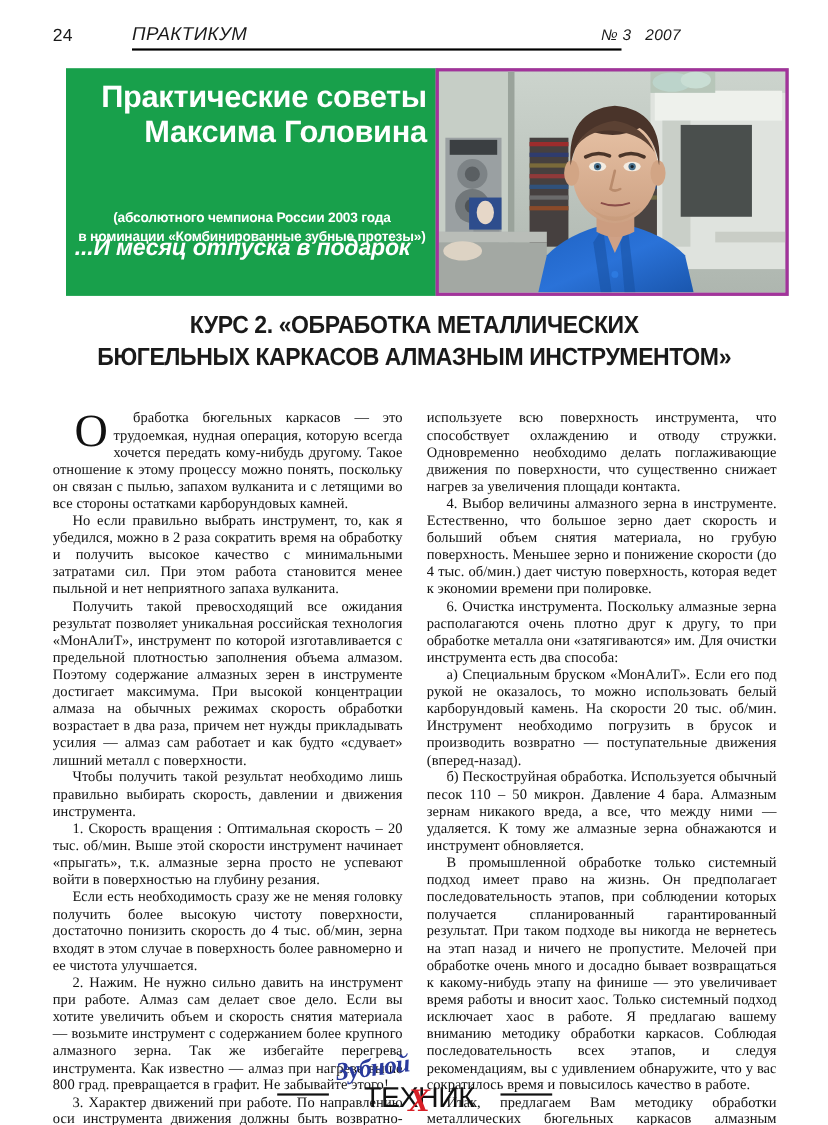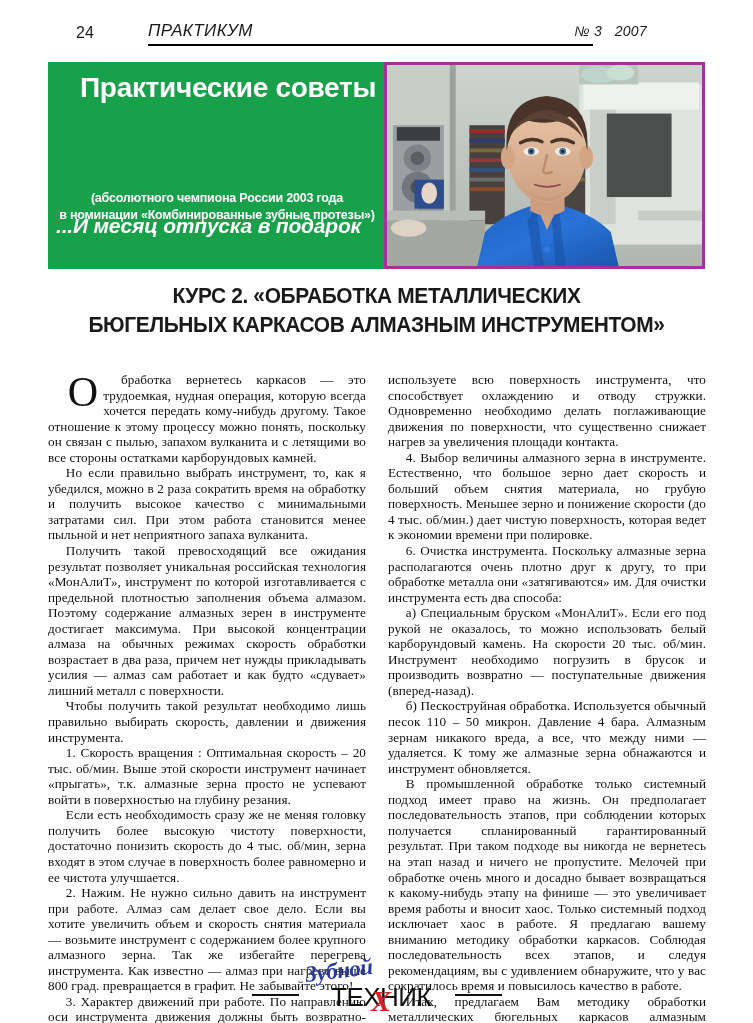--- a/index.html
+++ b/index.html
@@ -22,21 +22,20 @@
     height: 1023px;
     background: #fff;
   }
 
   
   .runhead {
     position: absolute;
     left: 0; top: 18px;
     width: 667px;
     height: 34px;
-    margin-left: 28px;
   }
   .runhead-page {
     position: absolute;
     left: 48px; top: 6px;
     font-family: "Liberation Sans", sans-serif;
     font-size: 16px;
     font-weight: 400;
     color: #1a1a1a;
     letter-spacing: .2px;
   }
@@ -64,21 +63,21 @@
     font-style: italic;
     font-size: 14px;
     letter-spacing: .3px;
     color: #1a1a1a;
     white-space: pre;
   }
 
   
   .banner {
     position: absolute;
-    left: 48px; top: 62px;
+    left: 60px; top: 62px;
     width: 657px;
     height: 207px;
   }
   .banner-green {
     position: absolute;
     left: 0; top: 0;
     width: 338px;
     height: 207px;
     background: #18a04b;
     box-sizing: border-box;
@@ -253,20 +252,21 @@
     <div class="runhead-section">ПРАКТИКУМ</div>
     <div class="runhead-rule"></div>
     <div class="runhead-issue">№ 3   2007</div>
   </div>
 
   <div class="banner">
 
     <div class="banner-green">
       <div class="banner-title">
         <span class="l1">Практические советы</span>
+        <span class="l2">Максима Головина</span>
       </div>
       <div class="banner-sub">
         <span>(абсолютного чемпиона России 2003 года</span>
         <span>в номинации «Комбинированные зубные протезы»)</span>
       </div>
       <div class="banner-kicker">...И месяц отпуска в подарок</div>
     </div>
 
     <div class="banner-photo">
       <svg class="photo-svg" viewBox="0 0 321 207" preserveAspectRatio="none">
@@ -366,21 +366,21 @@
 
   <div class="headline">
     <span>КУРС 2. «ОБРАБОТКА МЕТАЛЛИЧЕСКИХ</span>
     <span>БЮГЕЛЬНЫХ КАРКАСОВ АЛМАЗНЫМ ИНСТРУМЕНТОМ»</span>
   </div>
 
   <div class="columns">
 
     <div class="col col-left">
       <p class="dropcap-para">
-        <span class="dropcap">О</span><span>бработка вернетесь каркасов — это трудоемкая, нудная операция, которую всегда хочется передать кому-нибудь другому. Такое отношение к этому процессу можно понять, поскольку он связан с пылью, запахом вулканита и с летящими во все стороны остатками карборундовых камней.</span>
+        <span class="dropcap">О</span><span>бработка бюгельных каркасов — это трудоемкая, нудная операция, которую всегда хочется передать кому-нибудь другому. Такое отношение к этому процессу можно понять, поскольку он связан с пылью, запахом вулканита и с летящими во все стороны остатками карборундовых камней.</span>
       </p>
       <p><span>Но если правильно выбрать инструмент, то, как я убедился, можно в 2 раза сократить время на обработку и получить высокое качество с минимальными затратами сил. При этом работа становится менее пыльной и нет неприятного запаха вулканита.</span></p>
       <p><span>Получить такой превосходящий все ожидания результат позволяет уникальная российская технология «МонАлиТ», инструмент по которой изготавливается с предельной плотностью заполнения объема алмазом. Поэтому содержание алмазных зерен в инструменте достигает максимума. При высокой концентрации алмаза на обычных режимах скорость обработки возрастает в два раза, причем нет нужды прикладывать усилия — алмаз сам работает и как будто «сдувает» лишний металл с поверхности.</span></p>
       <p><span>Чтобы получить такой результат необходимо лишь правильно выбирать скорость, давлении и движения инструмента.</span></p>
       <p><span>1. Скорость вращения : Оптимальная скорость – 20 тыс. об/мин. Выше этой скорости инструмент начинает «прыгать», т.к. алмазные зерна просто не успевают войти в поверхностью на глубину резания.</span></p>
       <p><span>Если есть необходимость сразу же не меняя головку получить более высокую чистоту поверхности, достаточно понизить скорость до 4 тыс. об/мин, зерна входят в этом случае в поверхность более равномерно и ее чистота улучшается.</span></p>
       <p><span>2. Нажим. Не нужно сильно давить на инструмент при работе. Алмаз сам делает свое дело. Если вы хотите увеличить объем и скорость снятия материала — возьмите инструмент с содержанием более крупного алмазного зерна. Так же избегайте перегрева инструмента. Как известно — алмаз при нагреве выше 800 град. превращается в графит. Не забывайте этого!</span></p>
       <p><span>3. Характер движений при работе. По направлению оси инструмента движения должны быть возвратно-поступательные (вперед- назад). Таким образом, вы</span></p>
     </div>
 

